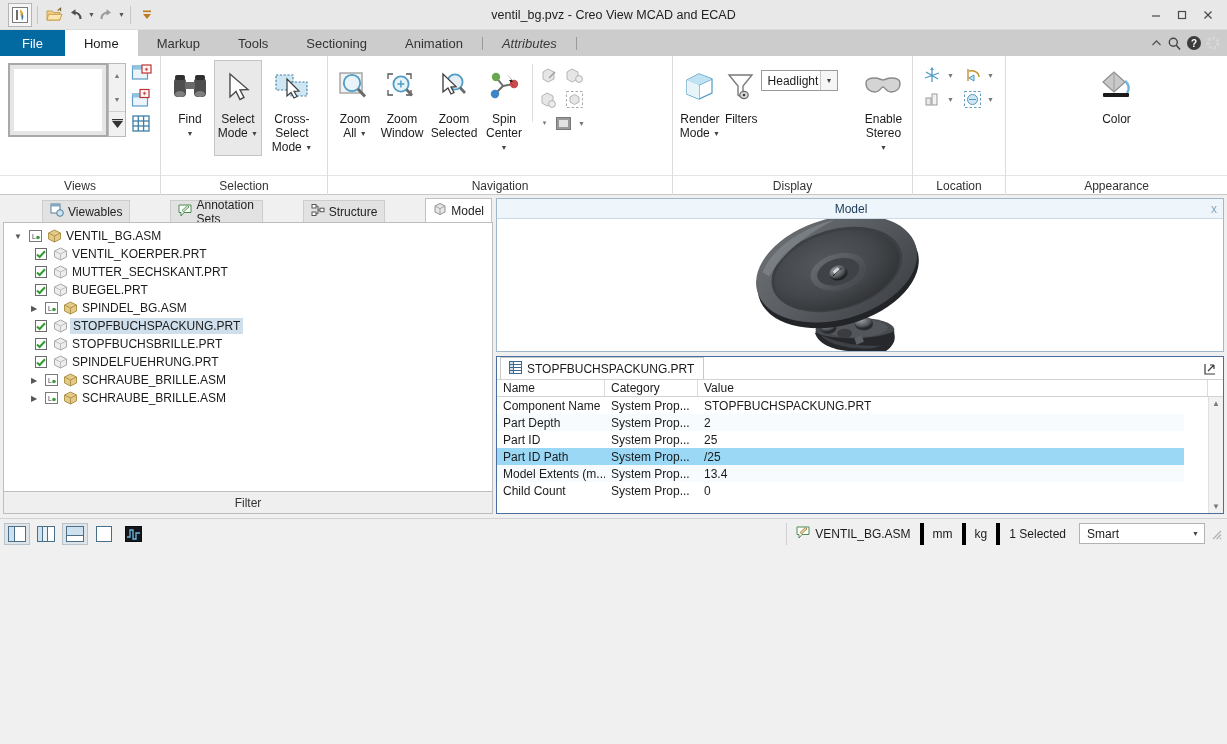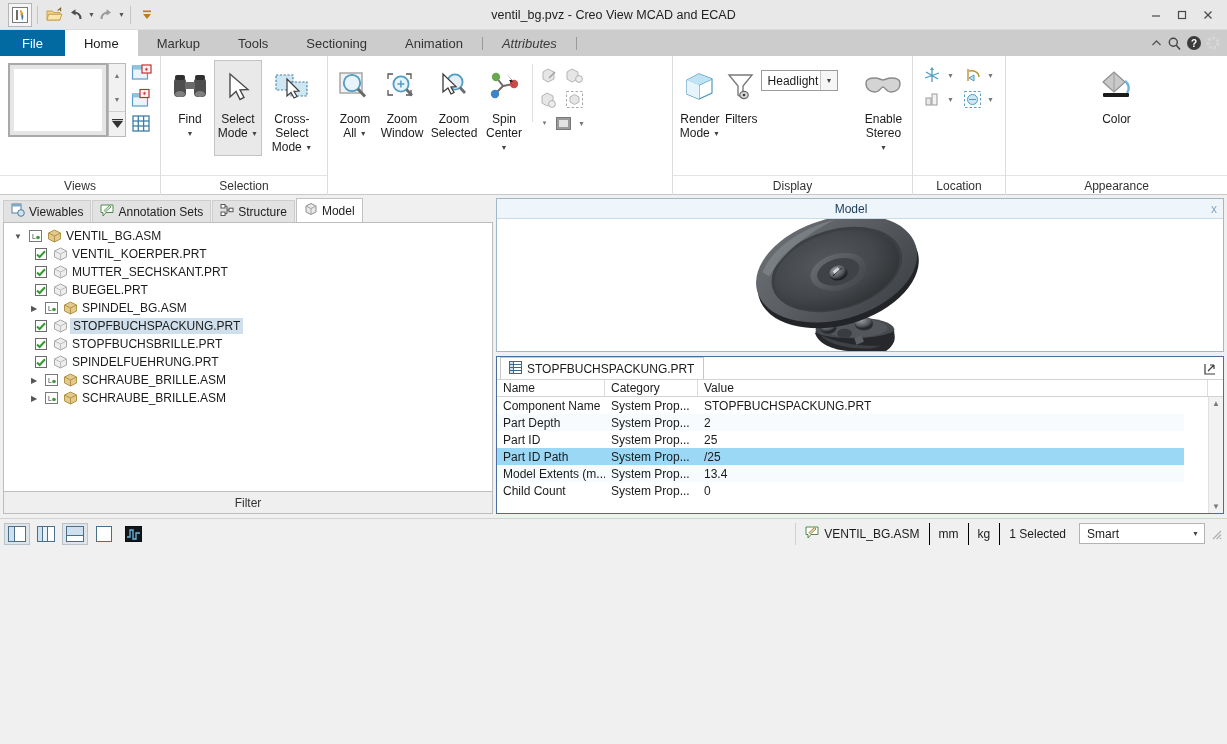--- a/index.html
+++ b/index.html
@@ -135,20 +135,21 @@
     width: 496px; flex: 0 0 496px;
     display: flex; flex-direction: column;
     padding: 3px 3px 4px 3px;
   }
   .panetabs { display: flex; align-items: flex-end; height: 24px; }
   .ptab {
     height: 22px; display: flex; align-items: center; gap: 4px;
     padding: 0 7px; font-size: 12px; color: #222;
     background: #e2e2e2; border: 1px solid #cdcdcd; border-bottom: none;
     margin-right: 1px;
+    margin-left: 39px;
   }
   .ptab.active { background: #fff; height: 24px; border-color: #c2c2c2; }
   .tree {
     flex: 1; background: #fff; border: 1px solid #bdbdbd;
     padding: 4px 0 0 0; overflow: hidden; position: relative;
   }
   .trow {
     height: 18px; display: flex; align-items: center;
     font-size: 12px; color: #1b1b1b; padding-left: 6px;
   }
@@ -222,21 +223,21 @@
   .sb-left { display: flex; align-items: center; gap: 3px; }
   .sb-btn {
     width: 26px; height: 22px; display: flex; align-items: center; justify-content: center;
     border: 1px solid transparent;
   }
   .sb-btn.active { background: #dfe4e8; border: 1px solid #b9c2c9; }
   .sb-right { margin-left: auto; display: flex; align-items: center; height: 22px; }
   .sb-cell {
     height: 22px; display: flex; align-items: center; gap: 5px;
     padding: 0 9px; font-size: 12px; color: #1b1b1b;
-    border-left: 1px solid #000000;
+    border-left: 4px solid #000000;
   }
   .sb-cell:first-child { border-left: 1px solid #d0d0d0; }
   .sb-combo {
     width: 126px; height: 21px; border: 1px solid #b3b3b3; background: #fff;
     display: flex; align-items: center; font-size: 12px; margin-left: 4px;
   }
   .sb-combo .t { flex: 1; padding-left: 7px; }
   .sb-combo .b { width: 17px; display: flex; align-items: center; justify-content: center; font-size: 7px; color: #444; }
   .grip { width: 14px; height: 14px; margin-left: 4px; }
 </style>
@@ -511,20 +512,21 @@
             <div class="smallbtn">
               <svg width="17" height="15" viewBox="0 0 17 15">
                   <rect x="1.5" y="1.5" width="14" height="12" fill="#9a9a9a" stroke="#777"></rect>
                   <rect x="4" y="4" width="9" height="7" fill="#e2e2e2"></rect>
                 </svg>
             </div>
             <div class="mini-caret">▼</div>
           </div>
         </div>
       </div>
+      <div class="rgroup-label">Navigation</div>
     </div>
 
     <div class="rgroup" style="width:240px">
       <div class="rgroup-body">
         <div class="bigbtn" style="width:52px">
           <div class="ico">
             <svg width="34" height="32" viewBox="0 0 34 32">
               <path d="M4 9 L16 3 L29 8 L29 22 L16 28 L4 23 Z" fill="#fff" stroke="#4f9cc4" stroke-width="1.2"></path>
               <path d="M4 9 L16 14 L29 8" fill="none" stroke="#4f9cc4" stroke-width="1.2"></path>
               <path d="M16 14 L16 28" fill="none" stroke="#4f9cc4" stroke-width="1.2"></path>

